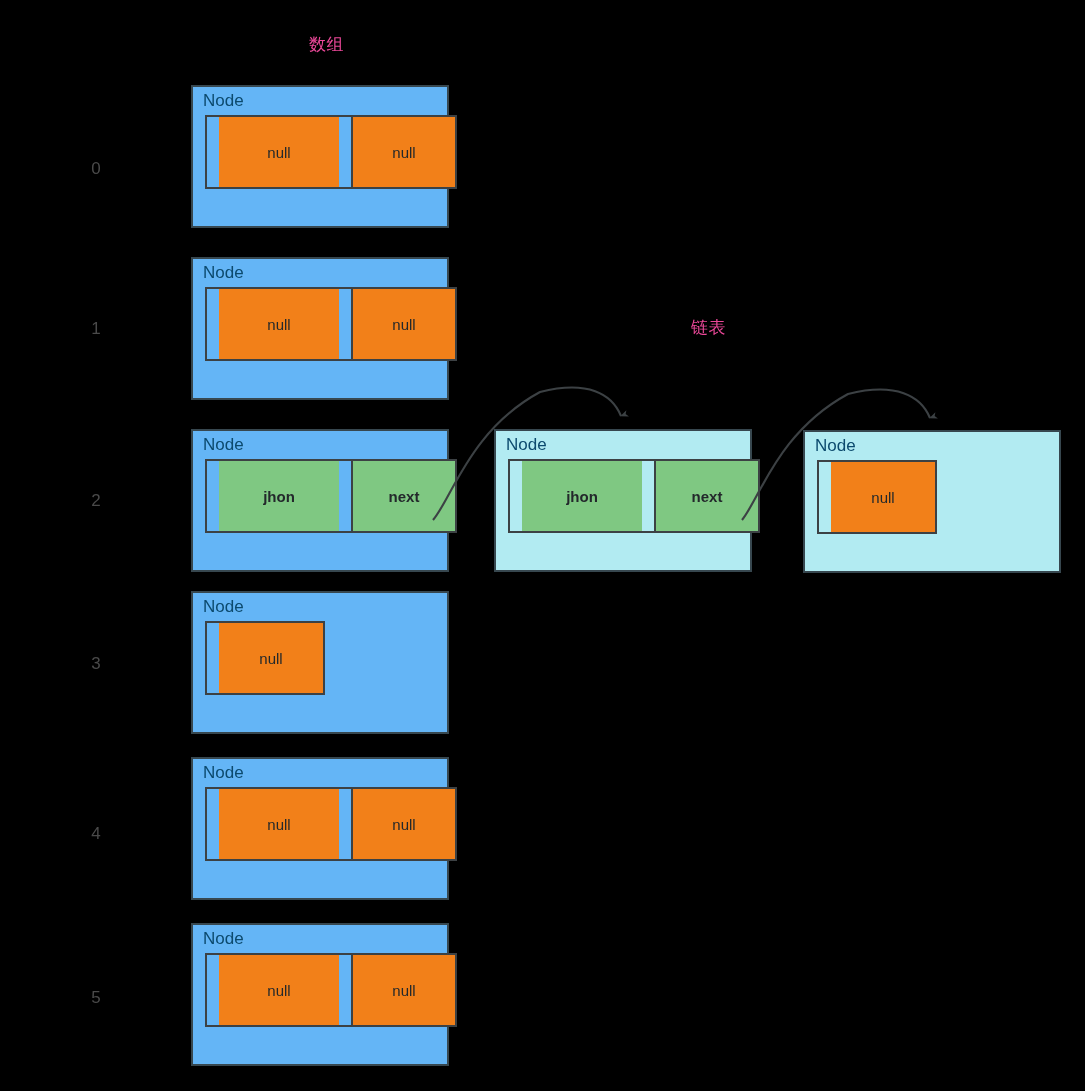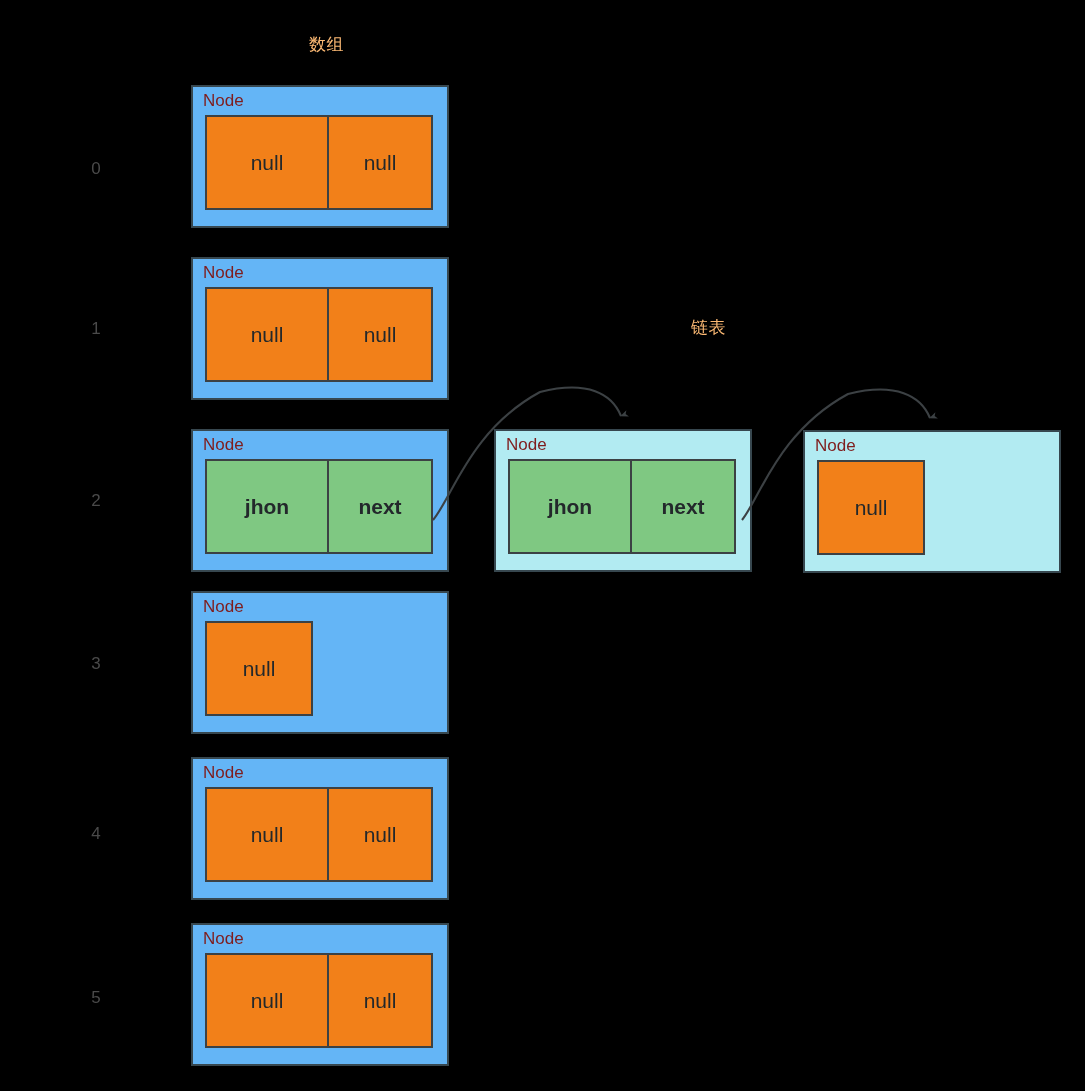--- a/index.html
+++ b/index.html
@@ -19,21 +19,21 @@
   .canvas {
     position: absolute;
     left: 0; top: 0;
     width: 1085px;
     height: 1091px;
   }
 
   
   .caption {
     position: absolute;
-    color: #fdba74;
+    color: #ec4899;
     font-size: 17px;
     line-height: 1;
     white-space: nowrap;
     letter-spacing: 0.5px;
   }
   #caption-array  { left: 309px; top: 36px; }
   #caption-list   { left: 691px; top: 319px; }
 
   
   .index-label {
@@ -54,40 +54,41 @@
   }
   .node.array-node { background: #64b5f6; }
   .node.list-node  { background: #b2ebf2; }
 
   .node-title {
     position: absolute;
     left: 10px;
     top: 5px;
     font-size: 17px;
     line-height: 1.1;
-    color: #7f1d1d;
+    color: #0c4a6e;
     white-space: nowrap;
   }
 
   .cells {
     position: absolute;
     left: 12px;
     top: 28px;
     display: flex;
     border: 2px solid #3c4144;
     box-sizing: border-box;
   }
   .cell {
     box-sizing: border-box;
     display: flex;
     align-items: center;
     justify-content: center;
-    font-size: 21px;
+    font-size: 15px;
     color: #23282b;
-    height: 91px;
+    height: 70px;
+    margin-left: 12px;
   }
   .cell + .cell { border-left: 2px solid #3c4144; }
   .cell.null  { background: #f28019; }
   .cell.value { background: #7fc882; font-weight: bold; }
 
   
   .arrows {
     position: absolute;
     left: 0; top: 0;
     width: 1085px;

